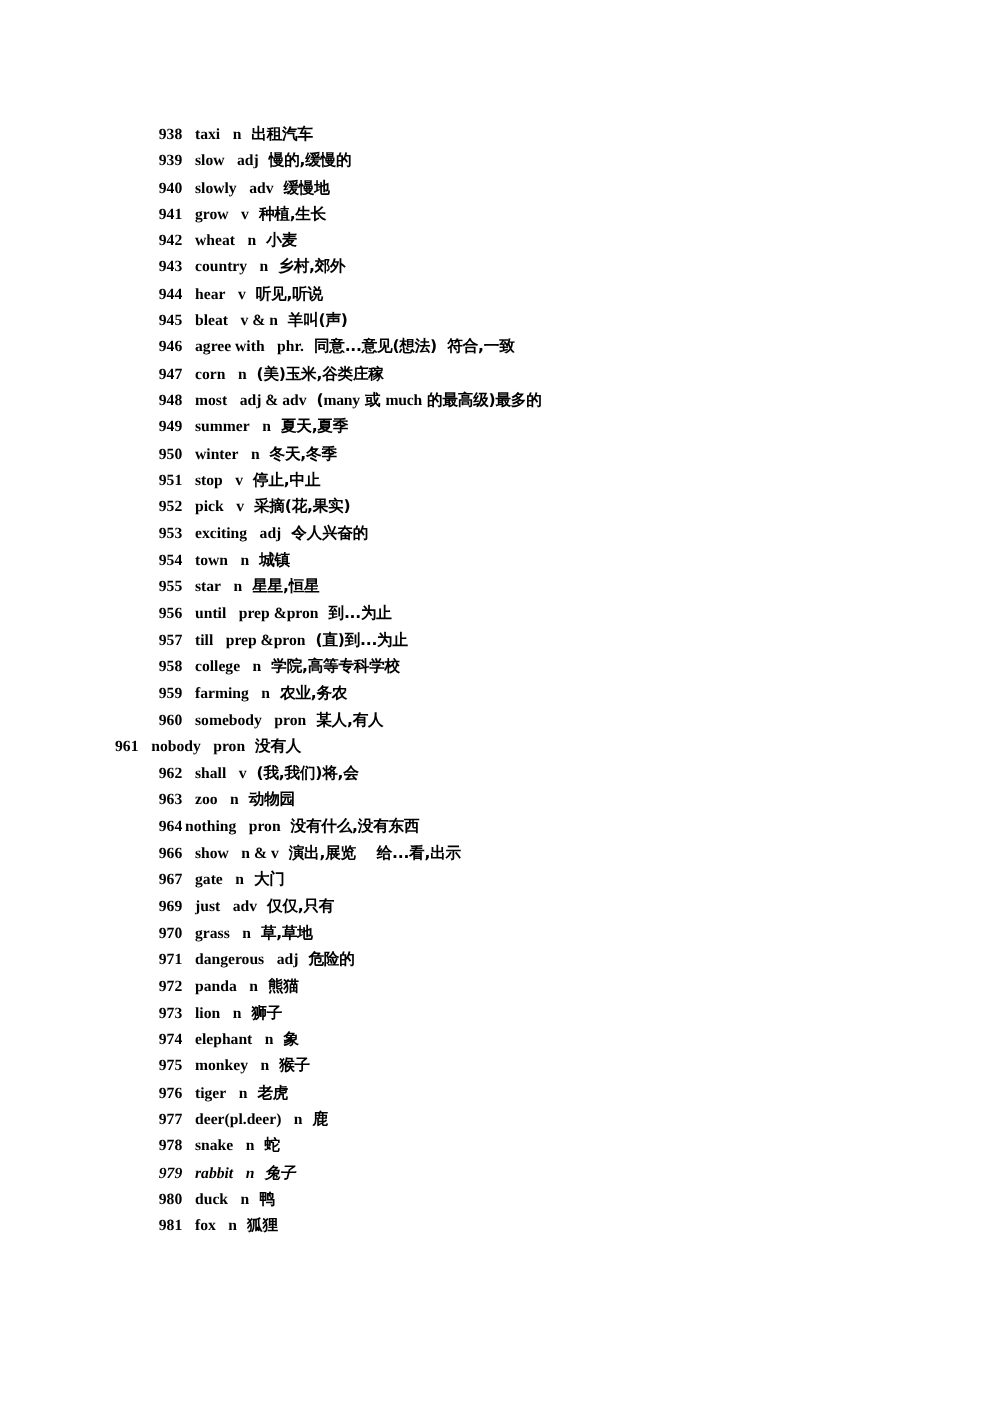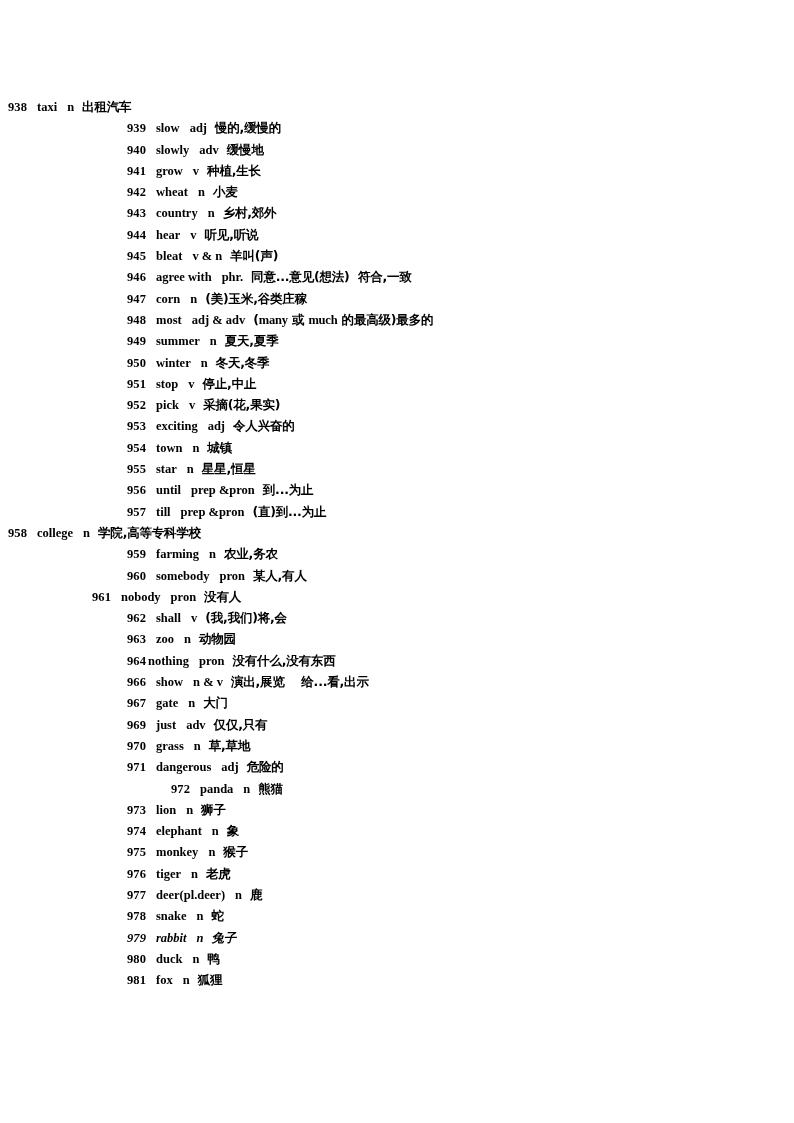--- a/index.html
+++ b/index.html
@@ -69,53 +69,53 @@
     font-size: 12.5px;
     letter-spacing: -0.2px;
   }
 
   .entry .seg { white-space: pre; }
 </style>
 </head>
 <body>
 
 <div id="vocab-list">
-    <div class="entry" style=""><span class="num">938</span><span class="gap"></span><span class="en seg">taxi</span><span style="display: inline-block; width: 10px;"></span><span class="pos seg">n</span><span style="display: inline-block; width: 8px;"></span><span class="cn seg">出租汽车</span></div>
+    <div class="entry" style="padding-left: 119px;"><span class="num">938</span><span class="gap"></span><span class="en seg">taxi</span><span style="display: inline-block; width: 10px;"></span><span class="pos seg">n</span><span style="display: inline-block; width: 8px;"></span><span class="cn seg">出租汽车</span></div>
     <div class="entry" style="padding-left: 119px;"><span class="num">939</span><span class="gap"></span><span class="en seg">slow</span><span style="display: inline-block; width: 10px;"></span><span class="pos seg">adj</span><span style="display: inline-block; width: 8px;"></span><span class="cn seg">慢的,缓慢的</span></div>
     <div class="entry" style="padding-left: 119px;"><span class="num">940</span><span class="gap"></span><span class="en seg">slowly</span><span style="display: inline-block; width: 10px;"></span><span class="pos seg">adv</span><span style="display: inline-block; width: 8px;"></span><span class="cn seg">缓慢地</span></div>
     <div class="entry" style="padding-left: 119px;"><span class="num">941</span><span class="gap"></span><span class="en seg">grow</span><span style="display: inline-block; width: 10px;"></span><span class="pos seg">v</span><span style="display: inline-block; width: 8px;"></span><span class="cn seg">种植,生长</span></div>
     <div class="entry" style="padding-left: 119px;"><span class="num">942</span><span class="gap"></span><span class="en seg">wheat</span><span style="display: inline-block; width: 10px;"></span><span class="pos seg">n</span><span style="display: inline-block; width: 8px;"></span><span class="cn seg">小麦</span></div>
     <div class="entry" style="padding-left: 119px;"><span class="num">943</span><span class="gap"></span><span class="en seg">country</span><span style="display: inline-block; width: 10px;"></span><span class="pos seg">n</span><span style="display: inline-block; width: 8px;"></span><span class="cn seg">乡村,郊外</span></div>
     <div class="entry" style="padding-left: 119px;"><span class="num">944</span><span class="gap"></span><span class="en seg">hear</span><span style="display: inline-block; width: 10px;"></span><span class="pos seg">v</span><span style="display: inline-block; width: 8px;"></span><span class="cn seg">听见,听说</span></div>
     <div class="entry" style="padding-left: 119px;"><span class="num">945</span><span class="gap"></span><span class="en seg">bleat</span><span style="display: inline-block; width: 10px;"></span><span class="pos seg">v &amp; n</span><span style="display: inline-block; width: 8px;"></span><span class="cn seg">羊叫(声)</span></div>
     <div class="entry" style="padding-left: 119px;"><span class="num">946</span><span class="gap"></span><span class="en seg">agree with</span><span style="display: inline-block; width: 10px;"></span><span class="pos seg">phr.</span><span style="display: inline-block; width: 8px;"></span><span class="cn seg">同意...意见(想法)  符合,一致</span></div>
     <div class="entry" style="padding-left: 119px;"><span class="num">947</span><span class="gap"></span><span class="en seg">corn</span><span style="display: inline-block; width: 10px;"></span><span class="pos seg">n</span><span style="display: inline-block; width: 8px;"></span><span class="cn seg">(美)玉米,谷类庄稼</span></div>
     <div class="entry" style="padding-left: 119px;"><span class="num">948</span><span class="gap"></span><span class="en seg">most</span><span style="display: inline-block; width: 10px;"></span><span class="pos seg">adj &amp; adv</span><span style="display: inline-block; width: 8px;"></span><span class="cn seg">(<span style="font-family: &quot;Liberation Serif&quot;, &quot;DejaVu Serif&quot;, serif; font-weight: bold;">many</span> 或 <span style="font-family: &quot;Liberation Serif&quot;, &quot;DejaVu Serif&quot;, serif; font-weight: bold;">much</span> 的最高级)最多的</span></div>
     <div class="entry" style="padding-left: 119px;"><span class="num">949</span><span class="gap"></span><span class="en seg">summer</span><span style="display: inline-block; width: 10px;"></span><span class="pos seg">n</span><span style="display: inline-block; width: 8px;"></span><span class="cn seg">夏天,夏季</span></div>
     <div class="entry" style="padding-left: 119px;"><span class="num">950</span><span class="gap"></span><span class="en seg">winter</span><span style="display: inline-block; width: 10px;"></span><span class="pos seg">n</span><span style="display: inline-block; width: 8px;"></span><span class="cn seg">冬天,冬季</span></div>
     <div class="entry" style="padding-left: 119px;"><span class="num">951</span><span class="gap"></span><span class="en seg">stop</span><span style="display: inline-block; width: 10px;"></span><span class="pos seg">v</span><span style="display: inline-block; width: 8px;"></span><span class="cn seg">停止,中止</span></div>
     <div class="entry" style="padding-left: 119px;"><span class="num">952</span><span class="gap"></span><span class="en seg">pick</span><span style="display: inline-block; width: 10px;"></span><span class="pos seg">v</span><span style="display: inline-block; width: 8px;"></span><span class="cn seg">采摘(花,果实)</span></div>
     <div class="entry" style="padding-left: 119px;"><span class="num">953</span><span class="gap"></span><span class="en seg">exciting</span><span style="display: inline-block; width: 10px;"></span><span class="pos seg">adj</span><span style="display: inline-block; width: 8px;"></span><span class="cn seg">令人兴奋的</span></div>
     <div class="entry" style="padding-left: 119px;"><span class="num">954</span><span class="gap"></span><span class="en seg">town</span><span style="display: inline-block; width: 10px;"></span><span class="pos seg">n</span><span style="display: inline-block; width: 8px;"></span><span class="cn seg">城镇</span></div>
     <div class="entry" style="padding-left: 119px;"><span class="num">955</span><span class="gap"></span><span class="en seg">star</span><span style="display: inline-block; width: 10px;"></span><span class="pos seg">n</span><span style="display: inline-block; width: 8px;"></span><span class="cn seg">星星,恒星</span></div>
     <div class="entry" style="padding-left: 119px;"><span class="num">956</span><span class="gap"></span><span class="en seg">until</span><span style="display: inline-block; width: 10px;"></span><span class="pos seg">prep &amp;pron</span><span style="display: inline-block; width: 8px;"></span><span class="cn seg">到...为止</span></div>
     <div class="entry" style="padding-left: 119px;"><span class="num">957</span><span class="gap"></span><span class="en seg">till</span><span style="display: inline-block; width: 10px;"></span><span class="pos seg">prep &amp;pron</span><span style="display: inline-block; width: 8px;"></span><span class="cn seg">(直)到...为止</span></div>
-    <div class="entry" style=""><span class="num">958</span><span class="gap"></span><span class="en seg">college</span><span style="display: inline-block; width: 10px;"></span><span class="pos seg">n</span><span style="display: inline-block; width: 8px;"></span><span class="cn seg">学院,高等专科学校</span></div>
+    <div class="entry" style="padding-left: 119px;"><span class="num">958</span><span class="gap"></span><span class="en seg">college</span><span style="display: inline-block; width: 10px;"></span><span class="pos seg">n</span><span style="display: inline-block; width: 8px;"></span><span class="cn seg">学院,高等专科学校</span></div>
     <div class="entry" style="padding-left: 119px;"><span class="num">959</span><span class="gap"></span><span class="en seg">farming</span><span style="display: inline-block; width: 10px;"></span><span class="pos seg">n</span><span style="display: inline-block; width: 8px;"></span><span class="cn seg">农业,务农</span></div>
     <div class="entry" style="padding-left: 119px;"><span class="num">960</span><span class="gap"></span><span class="en seg">somebody</span><span style="display: inline-block; width: 10px;"></span><span class="pos seg">pron</span><span style="display: inline-block; width: 8px;"></span><span class="cn seg">某人,有人</span></div>
     <div class="entry" style="padding-left: 84px;"><span class="num">961</span><span class="gap"></span><span class="en seg">nobody</span><span style="display: inline-block; width: 10px;"></span><span class="pos seg">pron</span><span style="display: inline-block; width: 8px;"></span><span class="cn seg">没有人</span></div>
     <div class="entry" style="padding-left: 119px;"><span class="num">962</span><span class="gap"></span><span class="en seg">shall</span><span style="display: inline-block; width: 10px;"></span><span class="pos seg">v</span><span style="display: inline-block; width: 8px;"></span><span class="cn seg">(我,我们)将,会</span></div>
     <div class="entry" style="padding-left: 119px;"><span class="num">963</span><span class="gap"></span><span class="en seg">zoo</span><span style="display: inline-block; width: 10px;"></span><span class="pos seg">n</span><span style="display: inline-block; width: 8px;"></span><span class="cn seg">动物园</span></div>
     <div class="entry tight" style="padding-left: 119px;"><span class="num">964</span><span class="gap"></span><span class="en seg">nothing</span><span style="display: inline-block; width: 10px;"></span><span class="pos seg">pron</span><span style="display: inline-block; width: 8px;"></span><span class="cn seg">没有什么,没有东西</span></div>
     <div class="entry" style="padding-left: 119px;"><span class="num">966</span><span class="gap"></span><span class="en seg">show</span><span style="display: inline-block; width: 10px;"></span><span class="pos seg">n &amp; v</span><span style="display: inline-block; width: 8px;"></span><span class="cn seg">演出,展览    给...看,出示</span></div>
     <div class="entry" style="padding-left: 119px;"><span class="num">967</span><span class="gap"></span><span class="en seg">gate</span><span style="display: inline-block; width: 10px;"></span><span class="pos seg">n</span><span style="display: inline-block; width: 8px;"></span><span class="cn seg">大门</span></div>
     <div class="entry" style="padding-left: 119px;"><span class="num">969</span><span class="gap"></span><span class="en seg">just</span><span style="display: inline-block; width: 10px;"></span><span class="pos seg">adv</span><span style="display: inline-block; width: 8px;"></span><span class="cn seg">仅仅,只有</span></div>
     <div class="entry" style="padding-left: 119px;"><span class="num">970</span><span class="gap"></span><span class="en seg">grass</span><span style="display: inline-block; width: 10px;"></span><span class="pos seg">n</span><span style="display: inline-block; width: 8px;"></span><span class="cn seg">草,草地</span></div>
     <div class="entry" style="padding-left: 119px;"><span class="num">971</span><span class="gap"></span><span class="en seg">dangerous</span><span style="display: inline-block; width: 10px;"></span><span class="pos seg">adj</span><span style="display: inline-block; width: 8px;"></span><span class="cn seg">危险的</span></div>
-    <div class="entry" style="padding-left: 119px; margin-left: 44px;"><span class="num">972</span><span class="gap"></span><span class="en seg">panda</span><span style="display: inline-block; width: 10px;"></span><span class="pos seg">n</span><span style="display: inline-block; width: 8px;"></span><span class="cn seg">熊猫</span></div>
+    <div class="entry" style="padding-left: 119px;"><span class="num">972</span><span class="gap"></span><span class="en seg">panda</span><span style="display: inline-block; width: 10px;"></span><span class="pos seg">n</span><span style="display: inline-block; width: 8px;"></span><span class="cn seg">熊猫</span></div>
     <div class="entry" style="padding-left: 119px;"><span class="num">973</span><span class="gap"></span><span class="en seg">lion</span><span style="display: inline-block; width: 10px;"></span><span class="pos seg">n</span><span style="display: inline-block; width: 8px;"></span><span class="cn seg">狮子</span></div>
     <div class="entry" style="padding-left: 119px;"><span class="num">974</span><span class="gap"></span><span class="en seg">elephant</span><span style="display: inline-block; width: 10px;"></span><span class="pos seg">n</span><span style="display: inline-block; width: 8px;"></span><span class="cn seg">象</span></div>
     <div class="entry" style="padding-left: 119px;"><span class="num">975</span><span class="gap"></span><span class="en seg">monkey</span><span style="display: inline-block; width: 10px;"></span><span class="pos seg">n</span><span style="display: inline-block; width: 8px;"></span><span class="cn seg">猴子</span></div>
     <div class="entry" style="padding-left: 119px;"><span class="num">976</span><span class="gap"></span><span class="en seg">tiger</span><span style="display: inline-block; width: 10px;"></span><span class="pos seg">n</span><span style="display: inline-block; width: 8px;"></span><span class="cn seg">老虎</span></div>
     <div class="entry" style="padding-left: 119px;"><span class="num">977</span><span class="gap"></span><span class="en seg">deer(pl.deer)</span><span style="display: inline-block; width: 10px;"></span><span class="pos seg">n</span><span style="display: inline-block; width: 8px;"></span><span class="cn seg">鹿</span></div>
     <div class="entry" style="padding-left: 119px;"><span class="num">978</span><span class="gap"></span><span class="en seg">snake</span><span style="display: inline-block; width: 10px;"></span><span class="pos seg">n</span><span style="display: inline-block; width: 8px;"></span><span class="cn seg">蛇</span></div>
     <div class="entry" style="padding-left: 119px; font-style: italic;"><span class="num">979</span><span class="gap"></span><span class="en seg">rabbit</span><span style="display: inline-block; width: 10px;"></span><span class="pos seg">n</span><span style="display: inline-block; width: 8px;"></span><span class="cn seg">兔子</span></div>
     <div class="entry" style="padding-left: 119px;"><span class="num">980</span><span class="gap"></span><span class="en seg">duck</span><span style="display: inline-block; width: 10px;"></span><span class="pos seg">n</span><span style="display: inline-block; width: 8px;"></span><span class="cn seg">鸭</span></div>
     <div class="entry" style="padding-left: 119px;"><span class="num">981</span><span class="gap"></span><span class="en seg">fox</span><span style="display: inline-block; width: 10px;"></span><span class="pos seg">n</span><span style="display: inline-block; width: 8px;"></span><span class="cn seg">狐狸</span></div>
   </div>

